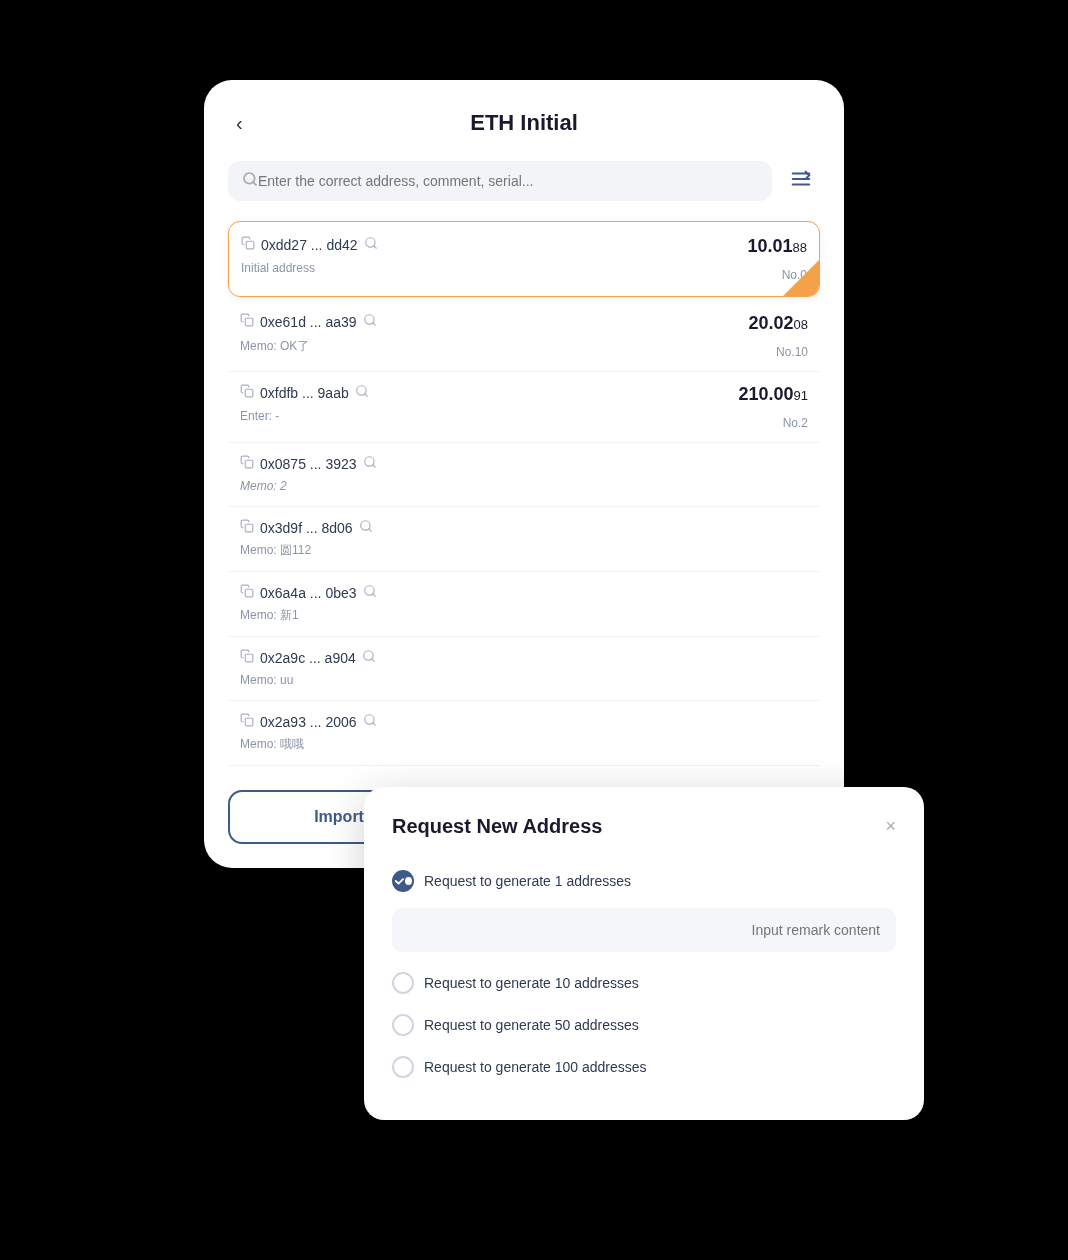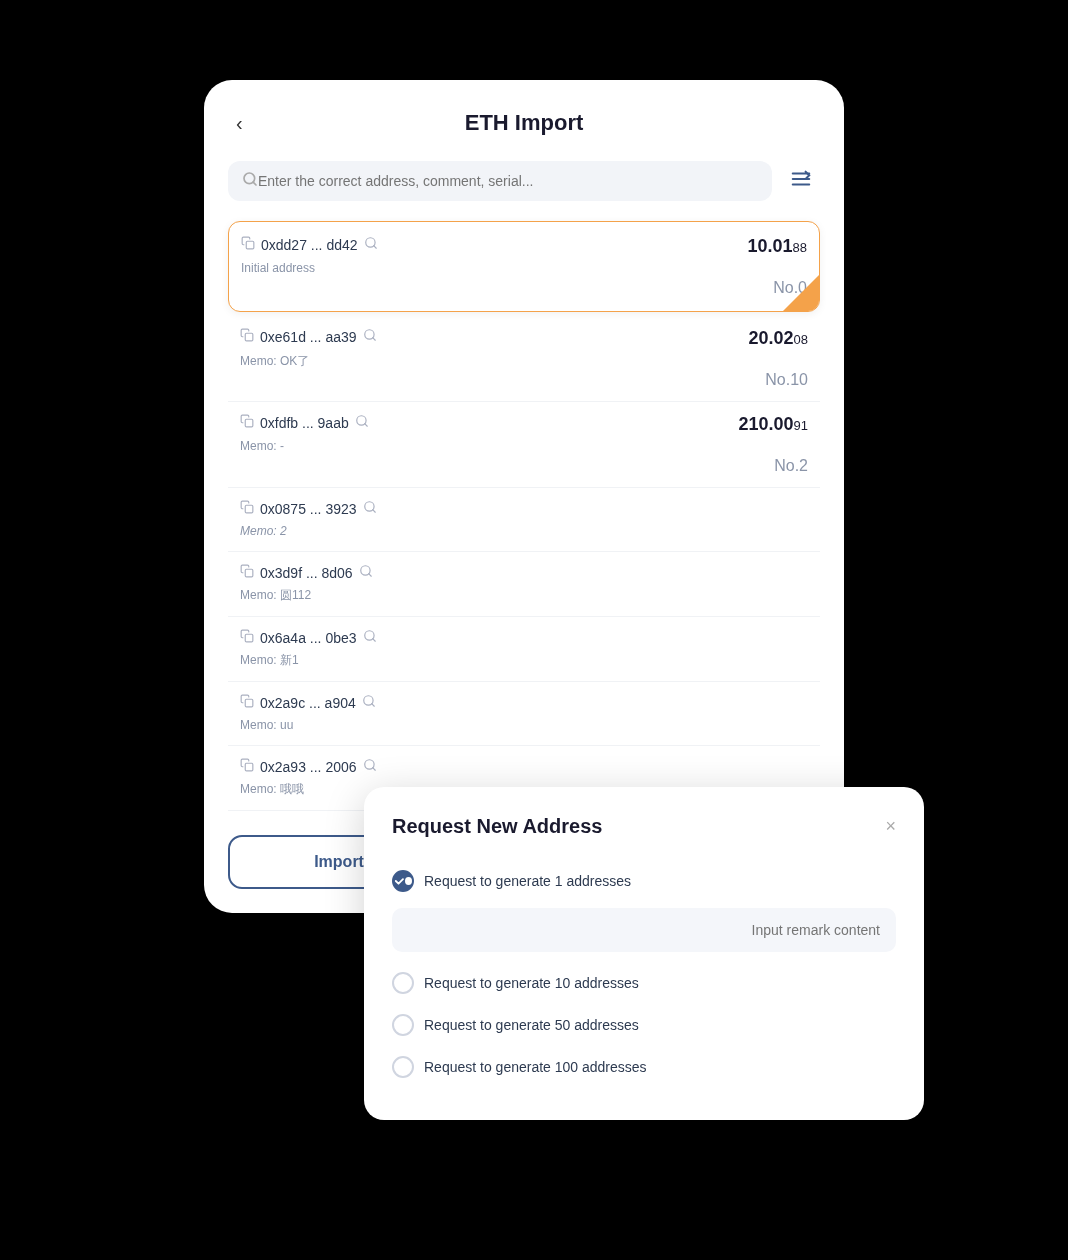--- a/index.html
+++ b/index.html
@@ -165,23 +165,23 @@
       font-size: 13px;
       font-weight: 400;
     }
 
     .address-memo {
       font-size: 12px;
       color: #8a94a8;
     }
 
     .address-number {
-      font-size: 16px;
+      font-size: 12px;
       color: #8a94a8;
-      margin-top: 18px;
+      margin-top: 7px;
     }
 
     .orange-corner {
       position: absolute;
       bottom: 0;
       right: 0;
       width: 0;
       height: 0;
       border-style: solid;
       border-width: 0 0 36px 36px;
@@ -312,21 +312,21 @@
   </style>
 </head>
 <body>
 
 <div class="app-container">
 
   <div class="main-card">
 
     <div class="header">
       <button class="back-btn">‹</button>
-      <span class="page-title">ETH Import</span>
+      <span class="page-title">ETH Initial</span>
     </div>
 
     <div class="search-bar">
       <div class="search-input-wrapper">
         <span class="search-icon-svg">
           <svg width="16" height="16" viewBox="0 0 24 24" fill="none" stroke="#aaa" stroke-width="2.5" stroke-linecap="round" stroke-linejoin="round">
             <circle cx="11" cy="11" r="8"></circle>
               <line x1="21" y1="21" x2="16.65" y2="16.65"></line>
           </svg>
         </span>
@@ -414,21 +414,21 @@
                 <circle cx="11" cy="11" r="8"></circle>
                   <line x1="21" y1="21" x2="16.65" y2="16.65"></line>
               </svg>
             </span>
           </div>
           <div class="address-right">
             <span class="amount-main">210.00<span class="amount-decimal">91</span></span>
           </div>
         </div>
         <div style="display:flex; justify-content:space-between; margin-top:4px;">
-          <span class="address-memo">Memo: -</span>
+          <span class="address-memo">Enter: -</span>
           <span class="address-number">No.2</span>
         </div>
       </div>
 
       <div class="address-row">
         <div class="address-item-inner">
           <div class="address-left">
             <span class="copy-icon">
               <svg width="14" height="14" viewBox="0 0 24 24" fill="none" stroke="#aab0c0" stroke-width="2" stroke-linecap="round" stroke-linejoin="round">
                 <rect x="9" y="9" width="13" height="13" rx="2"></rect>

